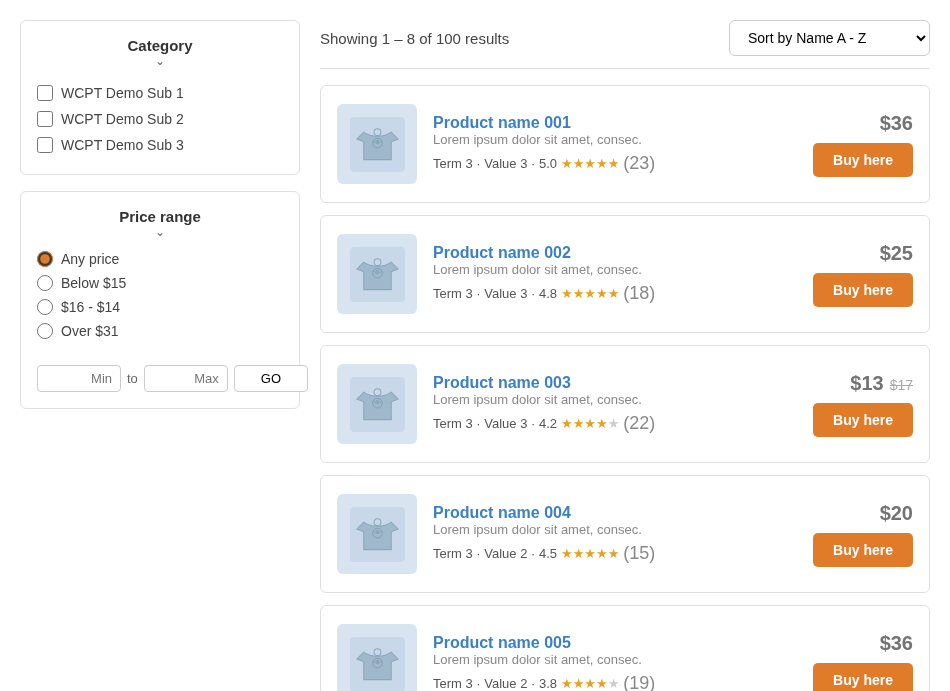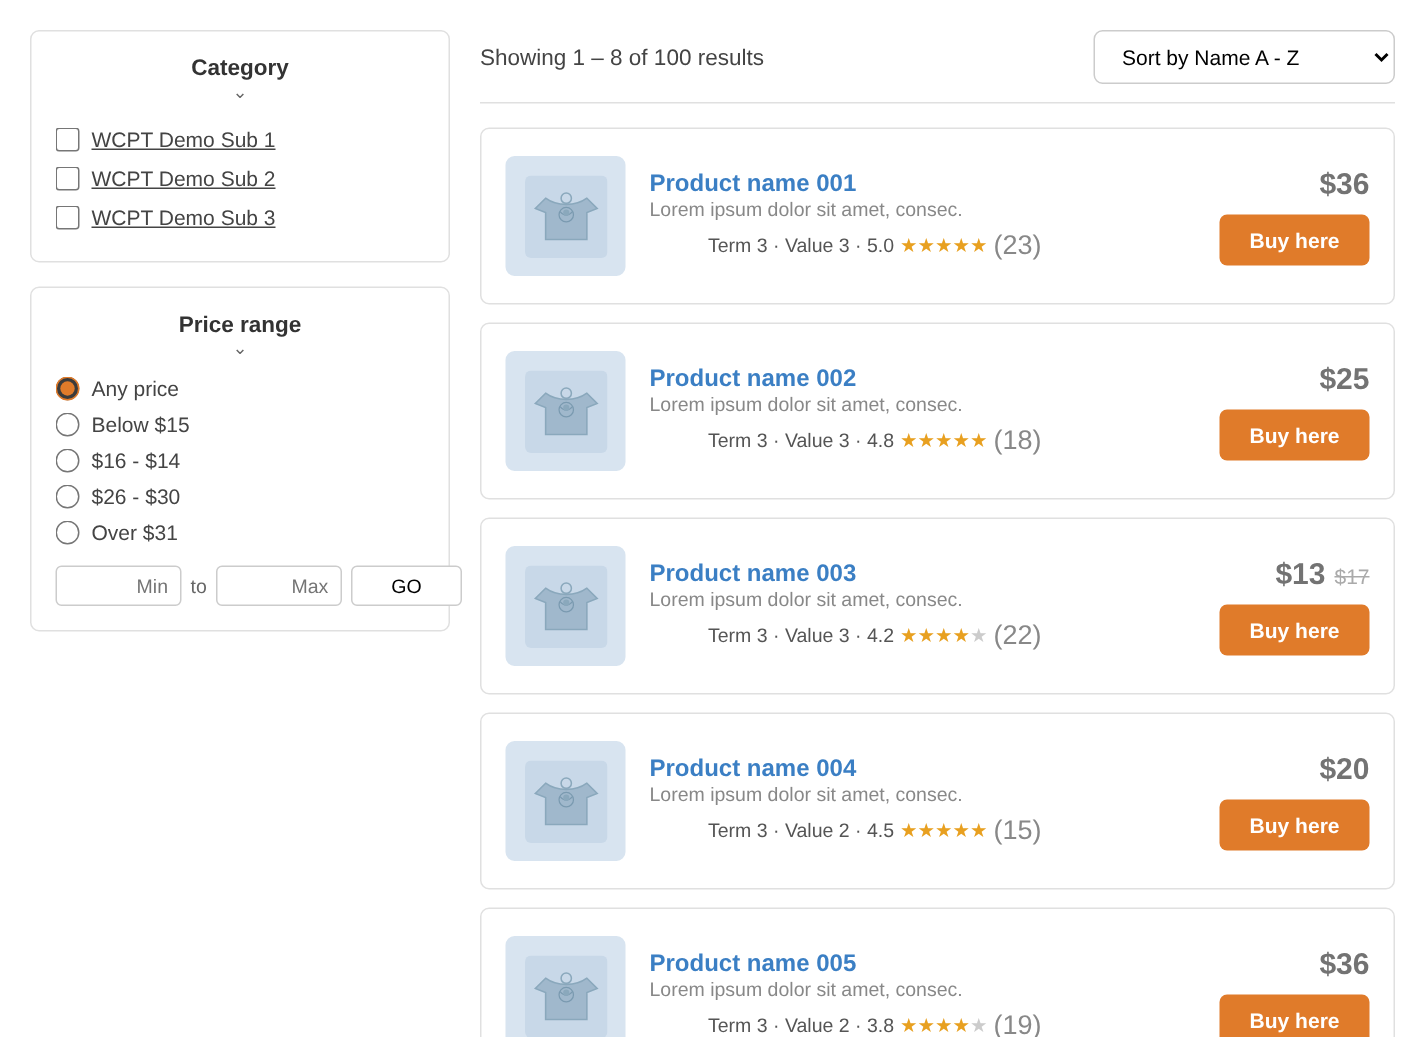--- a/index.html
+++ b/index.html
@@ -5,24 +5,24 @@
     * { box-sizing: border-box; margin: 0; padding: 0; }
     body { font-family: -apple-system, BlinkMacSystemFont, 'Segoe UI', sans-serif; background: #f8f8f8; color: #333; font-size: 14px; }
     .page-wrapper { display: flex; max-width: 950px; margin: 0 auto; padding: 20px; gap: 20px; background: #fff; min-height: 691px; }
 
     
     .sidebar { width: 280px; flex-shrink: 0; }
     .filter-section { border: 1px solid #e0e0e0; border-radius: 6px; padding: 16px; margin-bottom: 16px; background: #fff; }
     .filter-header { display: flex; justify-content: space-between; align-items: center; cursor: pointer; margin-bottom: 12px; flex-direction: column; }
     .filter-title { font-weight: 700; font-size: 15px; }
     .chevron { font-size: 12px; color: #666; }
-    .category-item { display: flex; align-items: flex-end; gap: 8px; padding: 5px 0; font-size: 14px; color: #444; text-decoration: underline; }
+    .category-item { display: flex; align-items: flex-end; gap: 8px; padding: 5px 0; font-size: 14px; color: #444; }
     .category-item input[type="checkbox"] { width: 16px; height: 16px; accent-color: #e07b2a; }
 
-    .price-options { display: flex; flex-direction: column; gap: 8px; margin-bottom: 14px; }
+    .price-options { display: flex; flex-direction: column; gap: 8px; margin-bottom: 26px; }
     .price-option { display: flex; align-items: center; gap: 8px; font-size: 14px; color: #444; cursor: pointer; }
     .price-option input[type="radio"] { width: 16px; height: 16px; accent-color: #e07b2a; }
     .price-range-inputs { display: flex; align-items: center; gap: 6px; }
     .price-range-inputs input { width: 84px; border: 1px solid #ccc; border-radius: 4px; padding: 5px 8px; font-size: 13px; text-align: right; }
     .price-range-inputs .to-label { font-size: 13px; color: #666; }
     .go-btn { background: #fff; border: 1px solid #ccc; border-radius: 4px; padding: 5px 26px; font-size: 13px; cursor: pointer; }
 
     
     .main-content { flex: 1; }
     .toolbar { display: flex; justify-content: space-between; align-items: center; margin-bottom: 16px; padding-bottom: 12px; border-bottom: 1px solid #e0e0e0; }
@@ -30,21 +30,21 @@
     .sort-select { border: 1px solid #ccc; border-radius: 6px; padding: 8px 14px; font-size: 14px; background: #fff; cursor: pointer; appearance: auto; }
 
     
     .product-list { display: flex; flex-direction: column; gap: 0; }
     .product-card { display: flex; align-items: center; gap: 16px; padding: 18px 16px; border: 1px solid #e0e0e0; border-radius: 6px; margin-bottom: 12px; background: #fff; }
     .product-image { width: 80px; height: 80px; flex-shrink: 0; background: #d8e4f0; border-radius: 6px; display: flex; align-items: center; justify-content: center; overflow: hidden; }
     .product-image svg { width: 55px; height: 55px; }
     .product-info { flex: 1; }
     .product-name { color: #3b7fc4; font-size: 16px; font-weight: 600; margin-bottom: 4px; text-decoration: none; }
     .product-desc { color: #888; font-size: 13px; margin-bottom: 6px; }
-    .product-meta { font-size: 13px; color: #555; display: flex; align-items: center; gap: 4px; margin-left: 39px; }
+    .product-meta { font-size: 13px; color: #555; display: flex; align-items: center; gap: 4px; }
     .stars { color: #e8a020; font-size: 13px; }
     .star-empty { color: #ccc; }
     .reviews { color: #888; font-size: 18px; }
     .product-price-action { display: flex; flex-direction: column; align-items: flex-end; gap: 8px; min-width: 110px; }
     .price { font-size: 20px; font-weight: 700; color: #737373; }
     .price-original { font-size: 14px; color: #aaa; text-decoration: line-through; margin-left: 6px; }
     .buy-btn { background: #e07b2a; color: #fff; border: none; border-radius: 5px; padding: 9px 20px; font-size: 14px; font-weight: 600; cursor: pointer; white-space: nowrap; }
   </style>
 </head>
 <body>
@@ -86,24 +86,20 @@
   </div>
           <div class="price-option">
     <input type="radio" name="price" id="price-below15" style="">
     <label for="price-below15">Below $15</label>
   </div>
           <div class="price-option">
     <input type="radio" name="price" id="price-16to25" style="">
     <label for="price-16to25">$16 - $14</label>
   </div>
           <div class="price-option">
-    <input type="radio" name="price" id="price-26to30" style="">
-    <label for="price-26to30">$26 - $30</label>
-  </div>
-          <div class="price-option">
     <input type="radio" name="price" id="price-over31" style="">
     <label for="price-over31">Over $31</label>
   </div>
         </div>
       <div class="price-range-inputs">
         <input type="text" placeholder="Min" style="">
         <span class="to-label">to</span>
         <input type="text" placeholder="Max" style="">
         <button class="go-btn">GO</button>
       </div>

